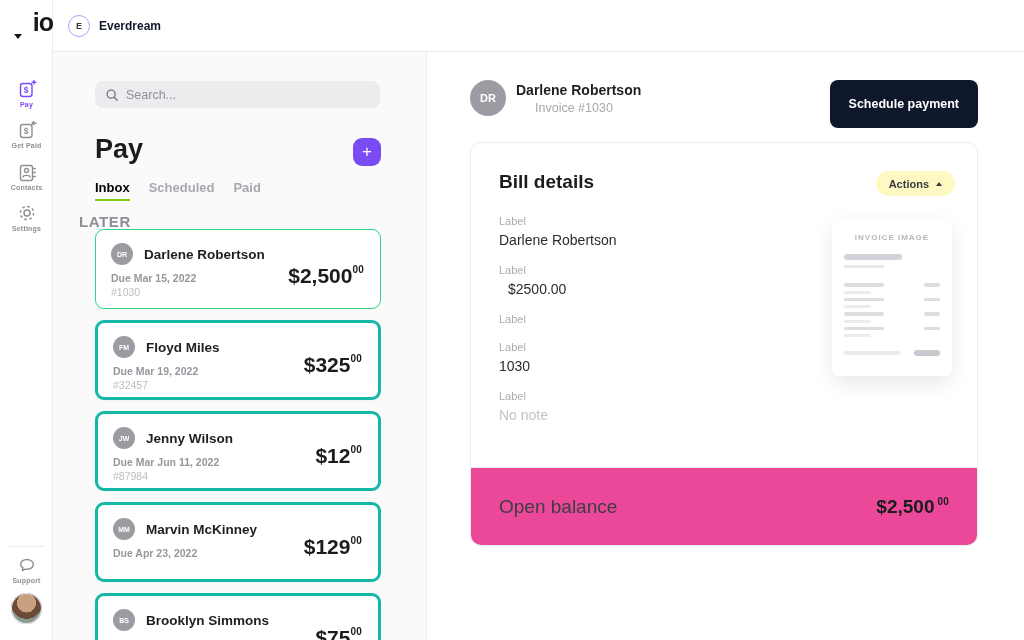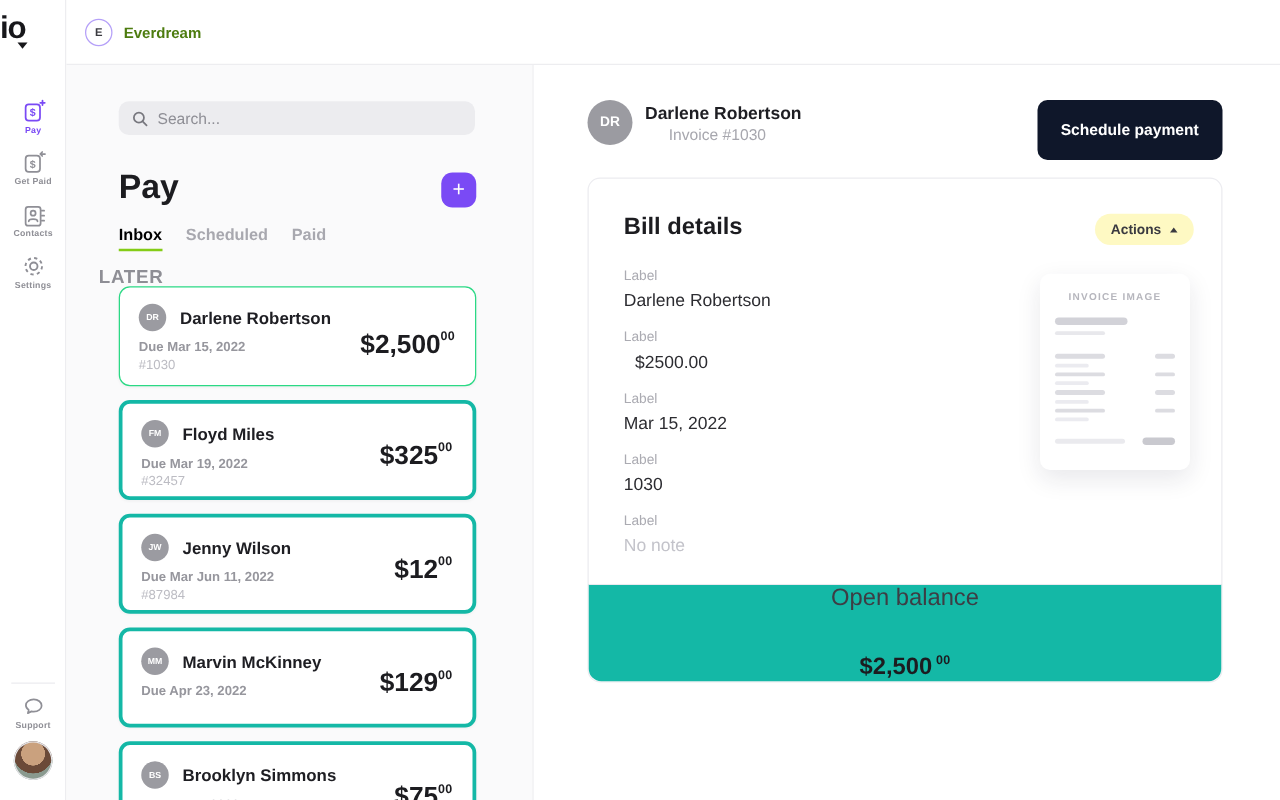--- a/index.html
+++ b/index.html
@@ -10,31 +10,31 @@
   
   .sidebar { position:absolute; left:0; top:0; width:53px; height:640px;
     background:#fff; border-right:1px solid #ededf0; z-index:3; }
   .topbar { position:absolute; left:53px; top:0; right:0; height:52px;
     background:#fff; border-bottom:1px solid #ededf0; display:flex; align-items:center; padding-left:15px; }
   .list-panel { position:absolute; left:53px; top:52px; width:374px; height:588px;
     background:#fafafb; border-right:1px solid #ededf0; overflow:hidden; }
   .detail-panel { position:absolute; left:427px; top:52px; right:0; bottom:0; background:#fff; }
 
   
-  .logo { position:absolute; top:8px; left:0; width:53px; text-align:left;
+  .logo { position:absolute; top:8px; left:0; width:53px; text-align:right;
     font-size:25px; font-weight:700; letter-spacing:-1px; color:#17171b; }
   .logo .caret { display:block; margin:-3px auto 0 14px; width:0; height:0;
     border-left:4px solid transparent; border-right:4px solid transparent; border-top:5px solid #17171b; }
 
   
   .ws { display:flex; align-items:center; gap:9px; cursor:pointer; }
   .ws-badge { width:22px; height:22px; border-radius:50%; border:1.5px solid #b5a0f8;
     background:#fff; display:flex; align-items:center; justify-content:center;
     font-size:9px; font-weight:700; color:#3a3a40; }
-  .ws-name { font-size:12px; font-weight:700; color:#4d7c0f; }
+  .ws-name { font-size:12px; font-weight:700; color:#0f172a; }
 
   
   .nav-item { position:absolute; left:0; width:53px; text-align:center; cursor:pointer; color:#8f8f96; }
   .nav-item .ico { display:block; margin:0 auto; width:20px; height:20px; }
   .nav-item .lbl { display:block; margin-top:2px; font-size:7px; font-weight:700; letter-spacing:.2px; }
   .nav-item.active { color:#7a4af5; }
   .nav-divider { position:absolute; left:9px; width:35px; top:546px; border-top:1px solid #ececef; }
   .nav-avatar { position:absolute; left:11px; top:593px; width:31px; height:31px; border-radius:50%;
     background:radial-gradient(circle at 50% 32%, #caa17e 0 36%, #6b4a38 37% 60%, #8a9a8f 61%);
     cursor:pointer; box-shadow:0 0 0 1px #e6e6ea inset; }
@@ -96,23 +96,23 @@
   .f-value.indent { padding-left:9px; }
   .f-value.muted { color:#c3c3ca; }
 
   .inv-img { position:absolute; right:25px; top:76px; width:120px; height:157px; background:#fff;
     border-radius:8px; box-shadow:0 7px 20px rgba(30,30,60,.10); padding:14px 12px; }
   .inv-label { text-align:center; font-size:8px; font-weight:700; letter-spacing:1px; color:#b6b6bd; margin-bottom:12px; }
   .sk { background:#dcdce1; border-radius:3px; }
   .sk-row { display:flex; justify-content:space-between; align-items:flex-start; margin-bottom:4px; }
   .inv-foot { display:flex; justify-content:space-between; align-items:center; margin-top:13px; }
 
-  .open-balance { position:absolute; left:0; right:0; bottom:0; height:78px; background:#14b8a6;
+  .open-balance { position:absolute; left:0; right:0; bottom:0; height:78px; background:#ec4899;
     border-top:1px solid #e9e9ee; border-radius:0 0 10px 10px;
-    display:flex; align-items:center; justify-content:space-between; padding:0 28px;flex-direction:column; }
+    display:flex; align-items:center; justify-content:space-between; padding:0 28px; }
   .ob-label { font-size:19px; color:#3d3d44; }
   .ob-amt { font-size:19px; font-weight:700; color:#1c1c20; }
   .ob-amt .cents { font-size:10px; vertical-align:8px; margin-left:3px; }
 
   svg { display:block; }
 </style>
 </head>
 <body>
 
 <div class="app">
@@ -281,21 +281,20 @@
         <div class="field">
           <div class="f-label">Label</div>
           <div class="f-value">Darlene Robertson</div>
         </div>
         <div class="field">
           <div class="f-label">Label</div>
           <div class="f-value indent">$2500.00</div>
         </div>
         <div class="field">
           <div class="f-label">Label</div>
-          <div class="f-value">Mar 15, 2022</div>
         </div>
         <div class="field">
           <div class="f-label">Label</div>
           <div class="f-value">1030</div>
         </div>
         <div class="field">
           <div class="f-label">Label</div>
           <div class="f-value muted">No note</div>
         </div>
       </div>

